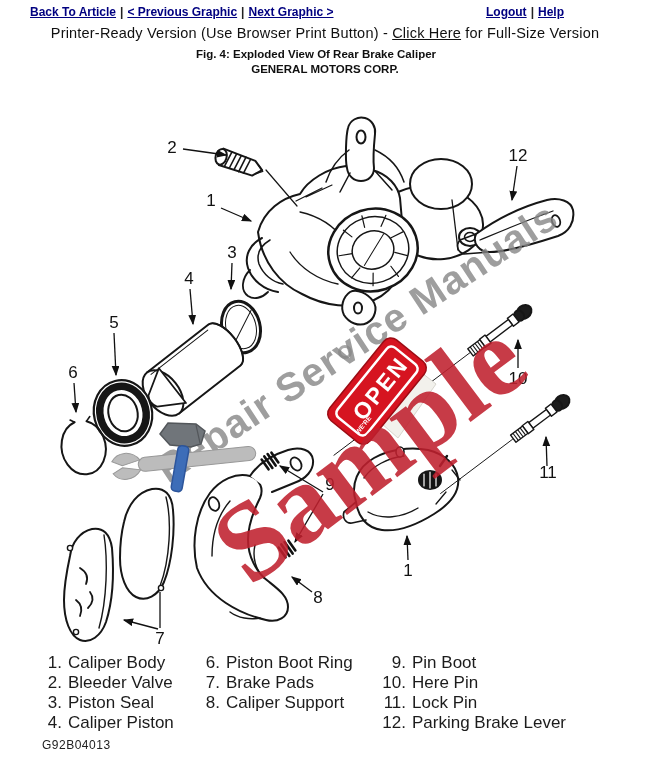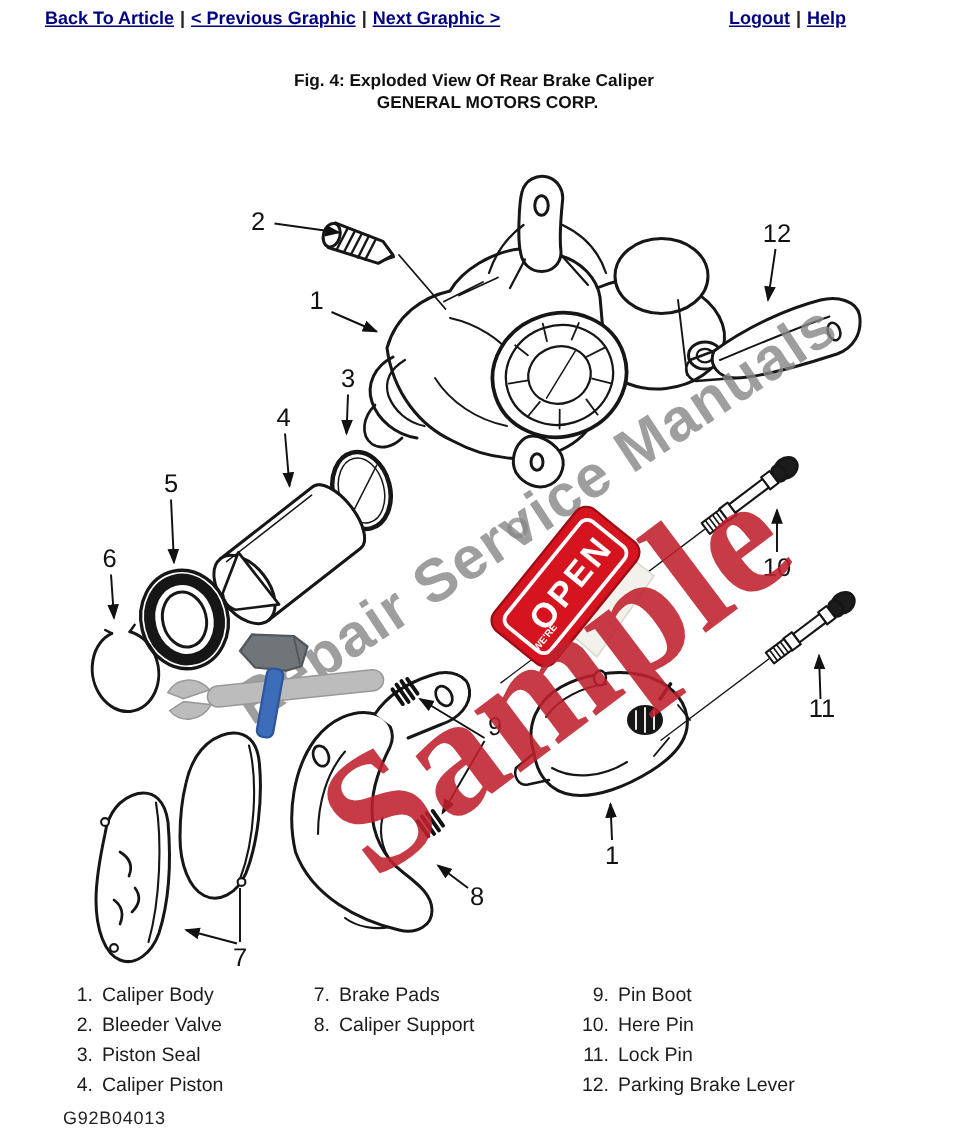--- a/index.html
+++ b/index.html
@@ -14,40 +14,43 @@
   .printerline{position:absolute;top:25px;left:0;width:650px;text-align:center;
                font-size:14.5px;color:#101010;letter-spacing:.2px;}
   .printerline a{color:#101010;text-decoration:underline;cursor:pointer;}
   .figcap{position:absolute;top:48px;left:0;width:632px;text-align:center;
           font-size:11.5px;font-weight:bold;color:#101010;}
   .company{position:absolute;top:63px;left:0;width:650px;text-align:center;
            font-size:11.5px;font-weight:bold;color:#101010;}
   
   svg.diagram{position:absolute;left:0;top:0;width:650px;height:764px;}
   
-  .legend-col{position:absolute;font-size:13px;color:#1c1c1c;line-height:20px;white-space:nowrap;}
+  .legend-col{position:absolute;font-size:17px;color:#1c1c1c;line-height:20px;white-space:nowrap;}
   .lc0{left:44px;top:653px;} .lc1{left:202px;top:653px;} .lc2{left:380px;top:653px;}
   .lnum{display:inline-block;width:18px;text-align:right;margin-right:6px;}
   .lc2 .lnum{width:26px;}
   .figcode{position:absolute;left:42px;top:738px;font-size:12px;color:#222;letter-spacing:.5px;}
 </style>
 </head>
 <body>
 
 <div class="page">
 
   <div class="navrow">
     <div class="navleft">
       <a class="navlink">Back To Article</a><span class="pipe">|</span><a class="navlink">&lt; Previous Graphic</a><span class="pipe">|</span><a class="navlink">Next Graphic &gt;</a>
     </div>
     <div class="navright">
       <a class="navlink">Logout</a><span class="pipe">|</span><a class="navlink">Help</a>
     </div>
   </div>
 
+  <div class="printerline">
+    <span>Printer-Ready Version (Use Browser Print Button) - </span><a>Click Here</a><span> for Full-Size Version</span>
+  </div>
 
   <div class="figcap">Fig. 4: Exploded View Of Rear Brake Caliper</div>
   <div class="company">GENERAL MOTORS CORP.</div>
 
   <svg class="diagram" viewBox="0 0 650 764">
     <defs>
       <marker id="ah" markerWidth="9" markerHeight="8" refX="7" refY="3" orient="auto">
         <path d="M0,0 L8,3 L0,6 Z" fill="#111"></path>
       </marker>
     </defs>
@@ -254,20 +257,21 @@
     <text transform="translate(250,588) rotate(-37)" font-family="Liberation Serif, serif" font-weight="bold" font-size="112" fill="#c0202e" opacity="0.88">Sample</text>
   </svg>
 
   <div class="legend-col lc0">
     <div><span class="lnum">1.</span><span>Caliper Body</span></div>
     <div><span class="lnum">2.</span><span>Bleeder Valve</span></div>
     <div><span class="lnum">3.</span><span>Piston Seal</span></div>
     <div><span class="lnum">4.</span><span>Caliper Piston</span></div>
   </div>
   <div class="legend-col lc1">
+    <div><span class="lnum">6.</span><span>Piston Boot Ring</span></div>
     <div><span class="lnum">7.</span><span>Brake Pads</span></div>
     <div><span class="lnum">8.</span><span>Caliper Support</span></div>
   </div>
   <div class="legend-col lc2">
     <div><span class="lnum">9.</span><span>Pin Boot</span></div>
     <div><span class="lnum">10.</span><span>Here Pin</span></div>
     <div><span class="lnum">11.</span><span>Lock Pin</span></div>
     <div><span class="lnum">12.</span><span>Parking Brake Lever</span></div>
   </div>
 

